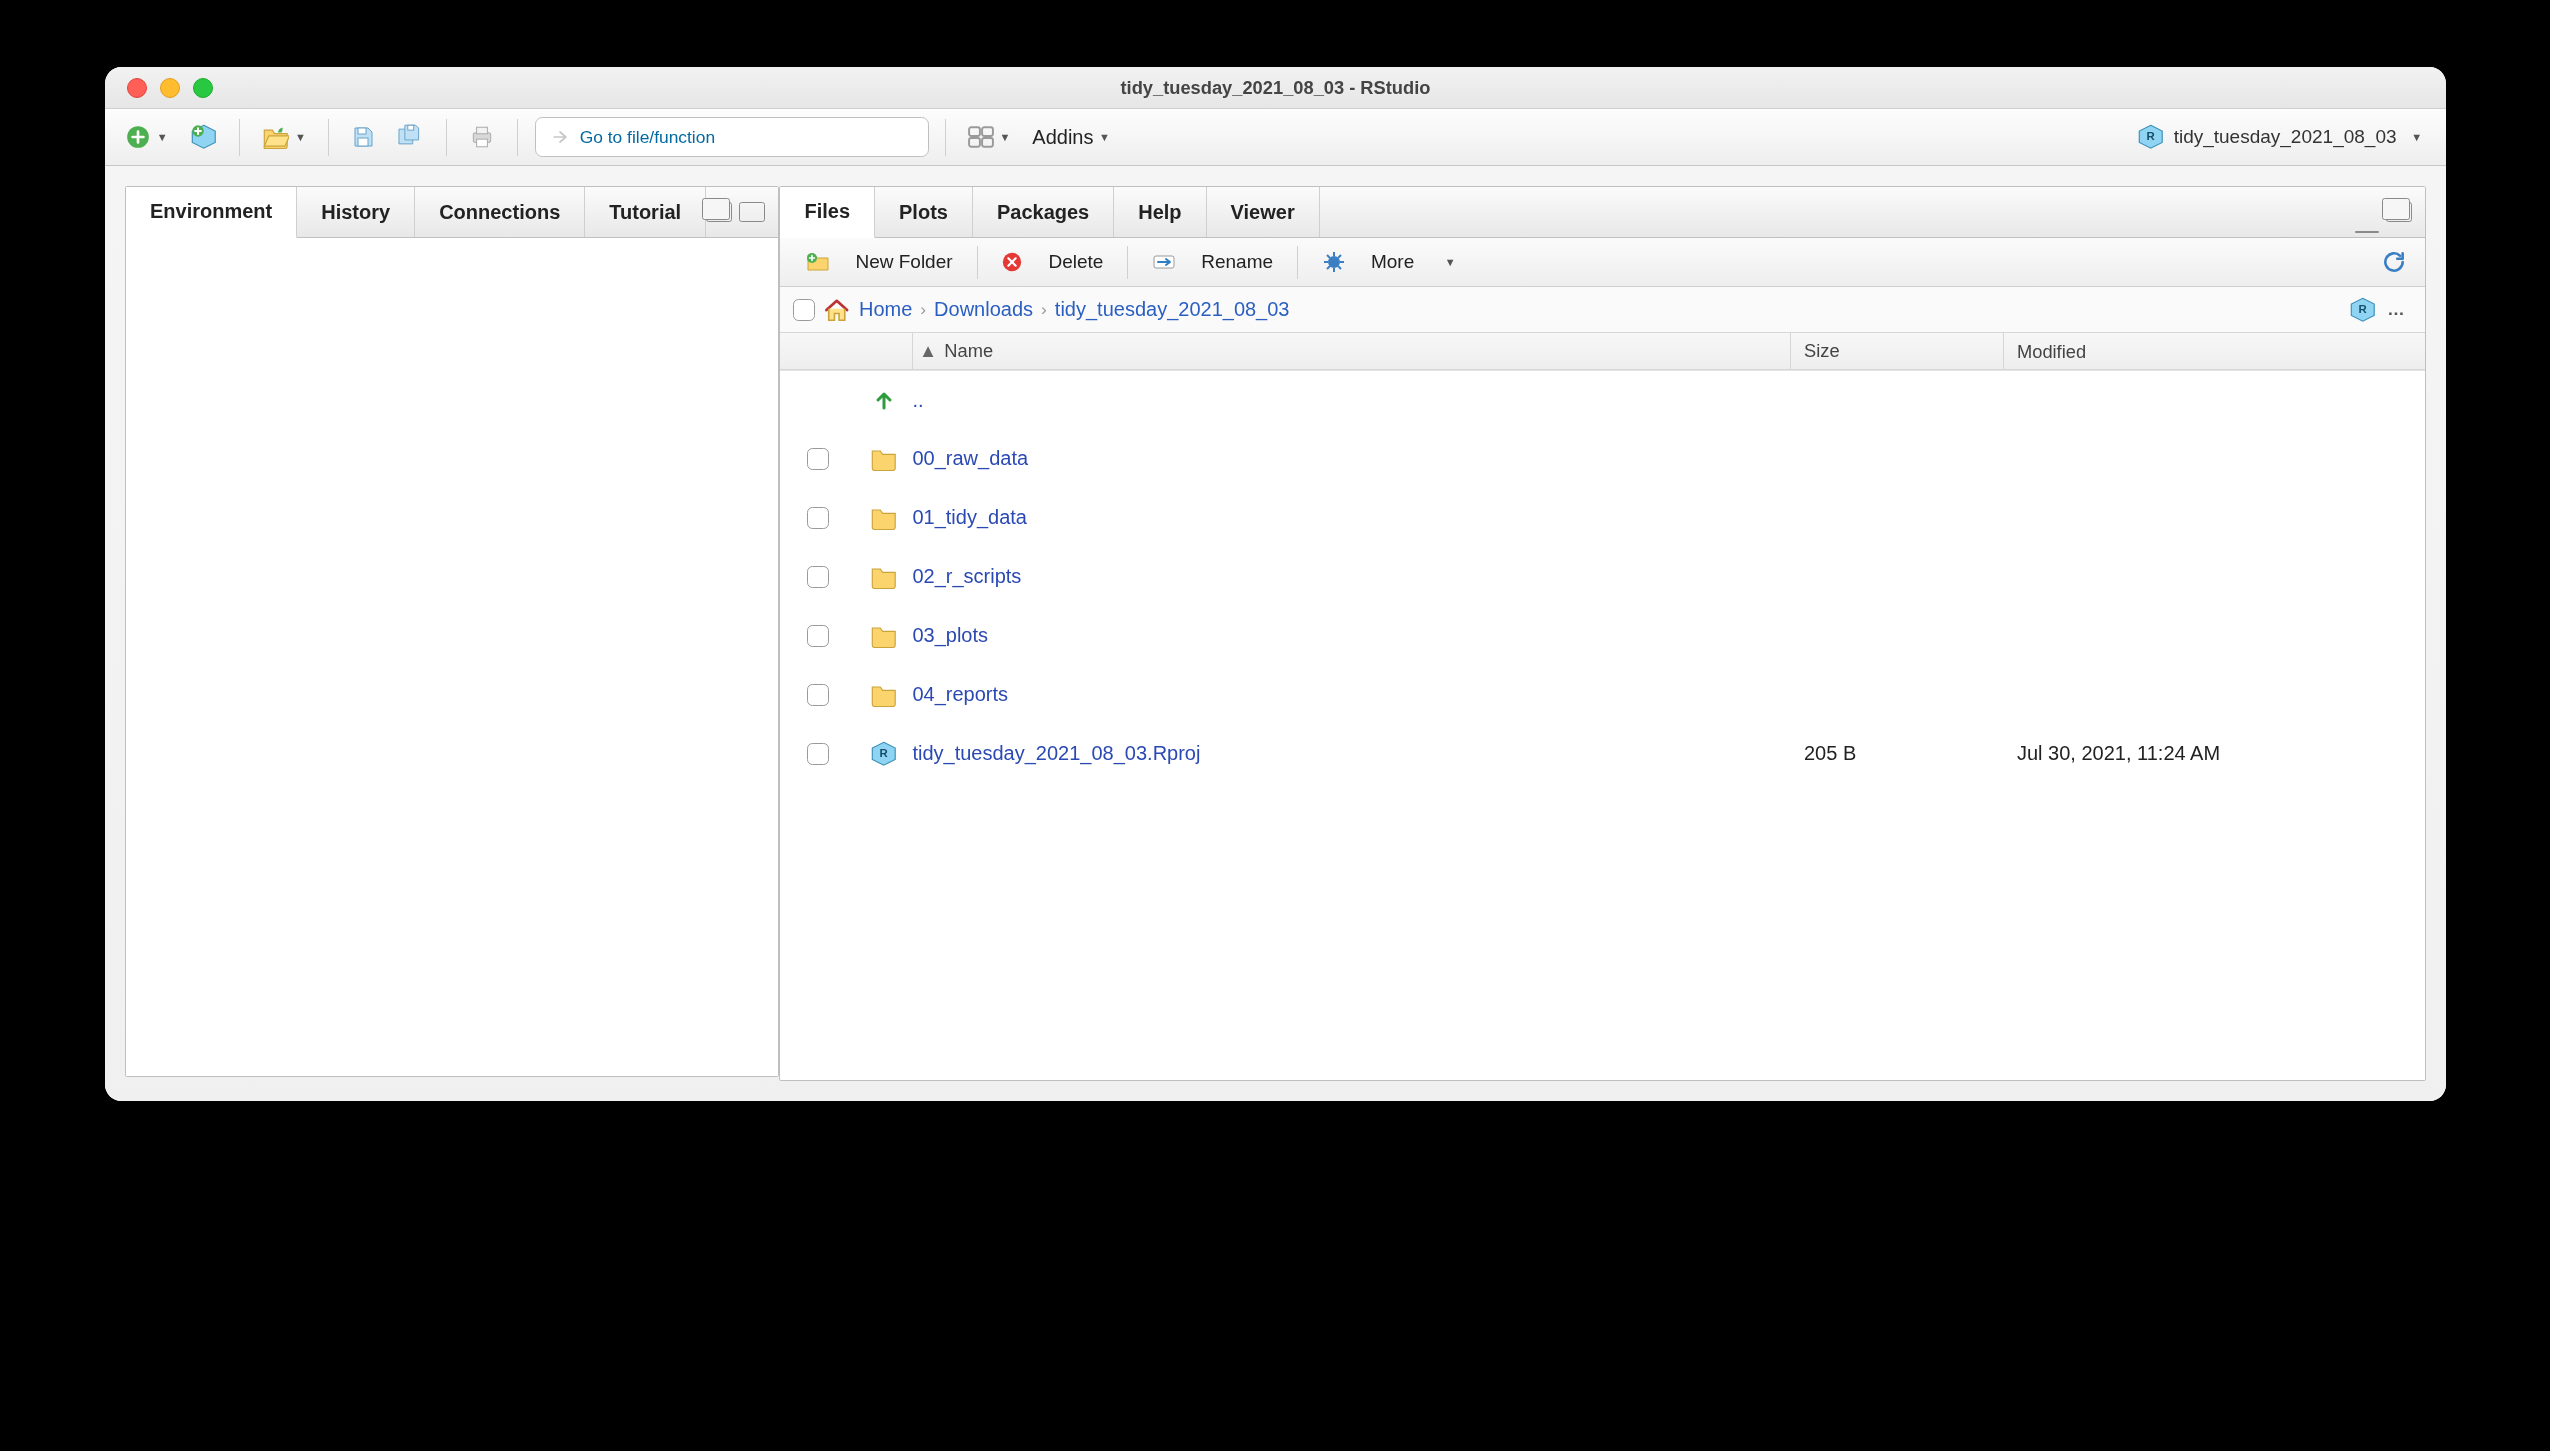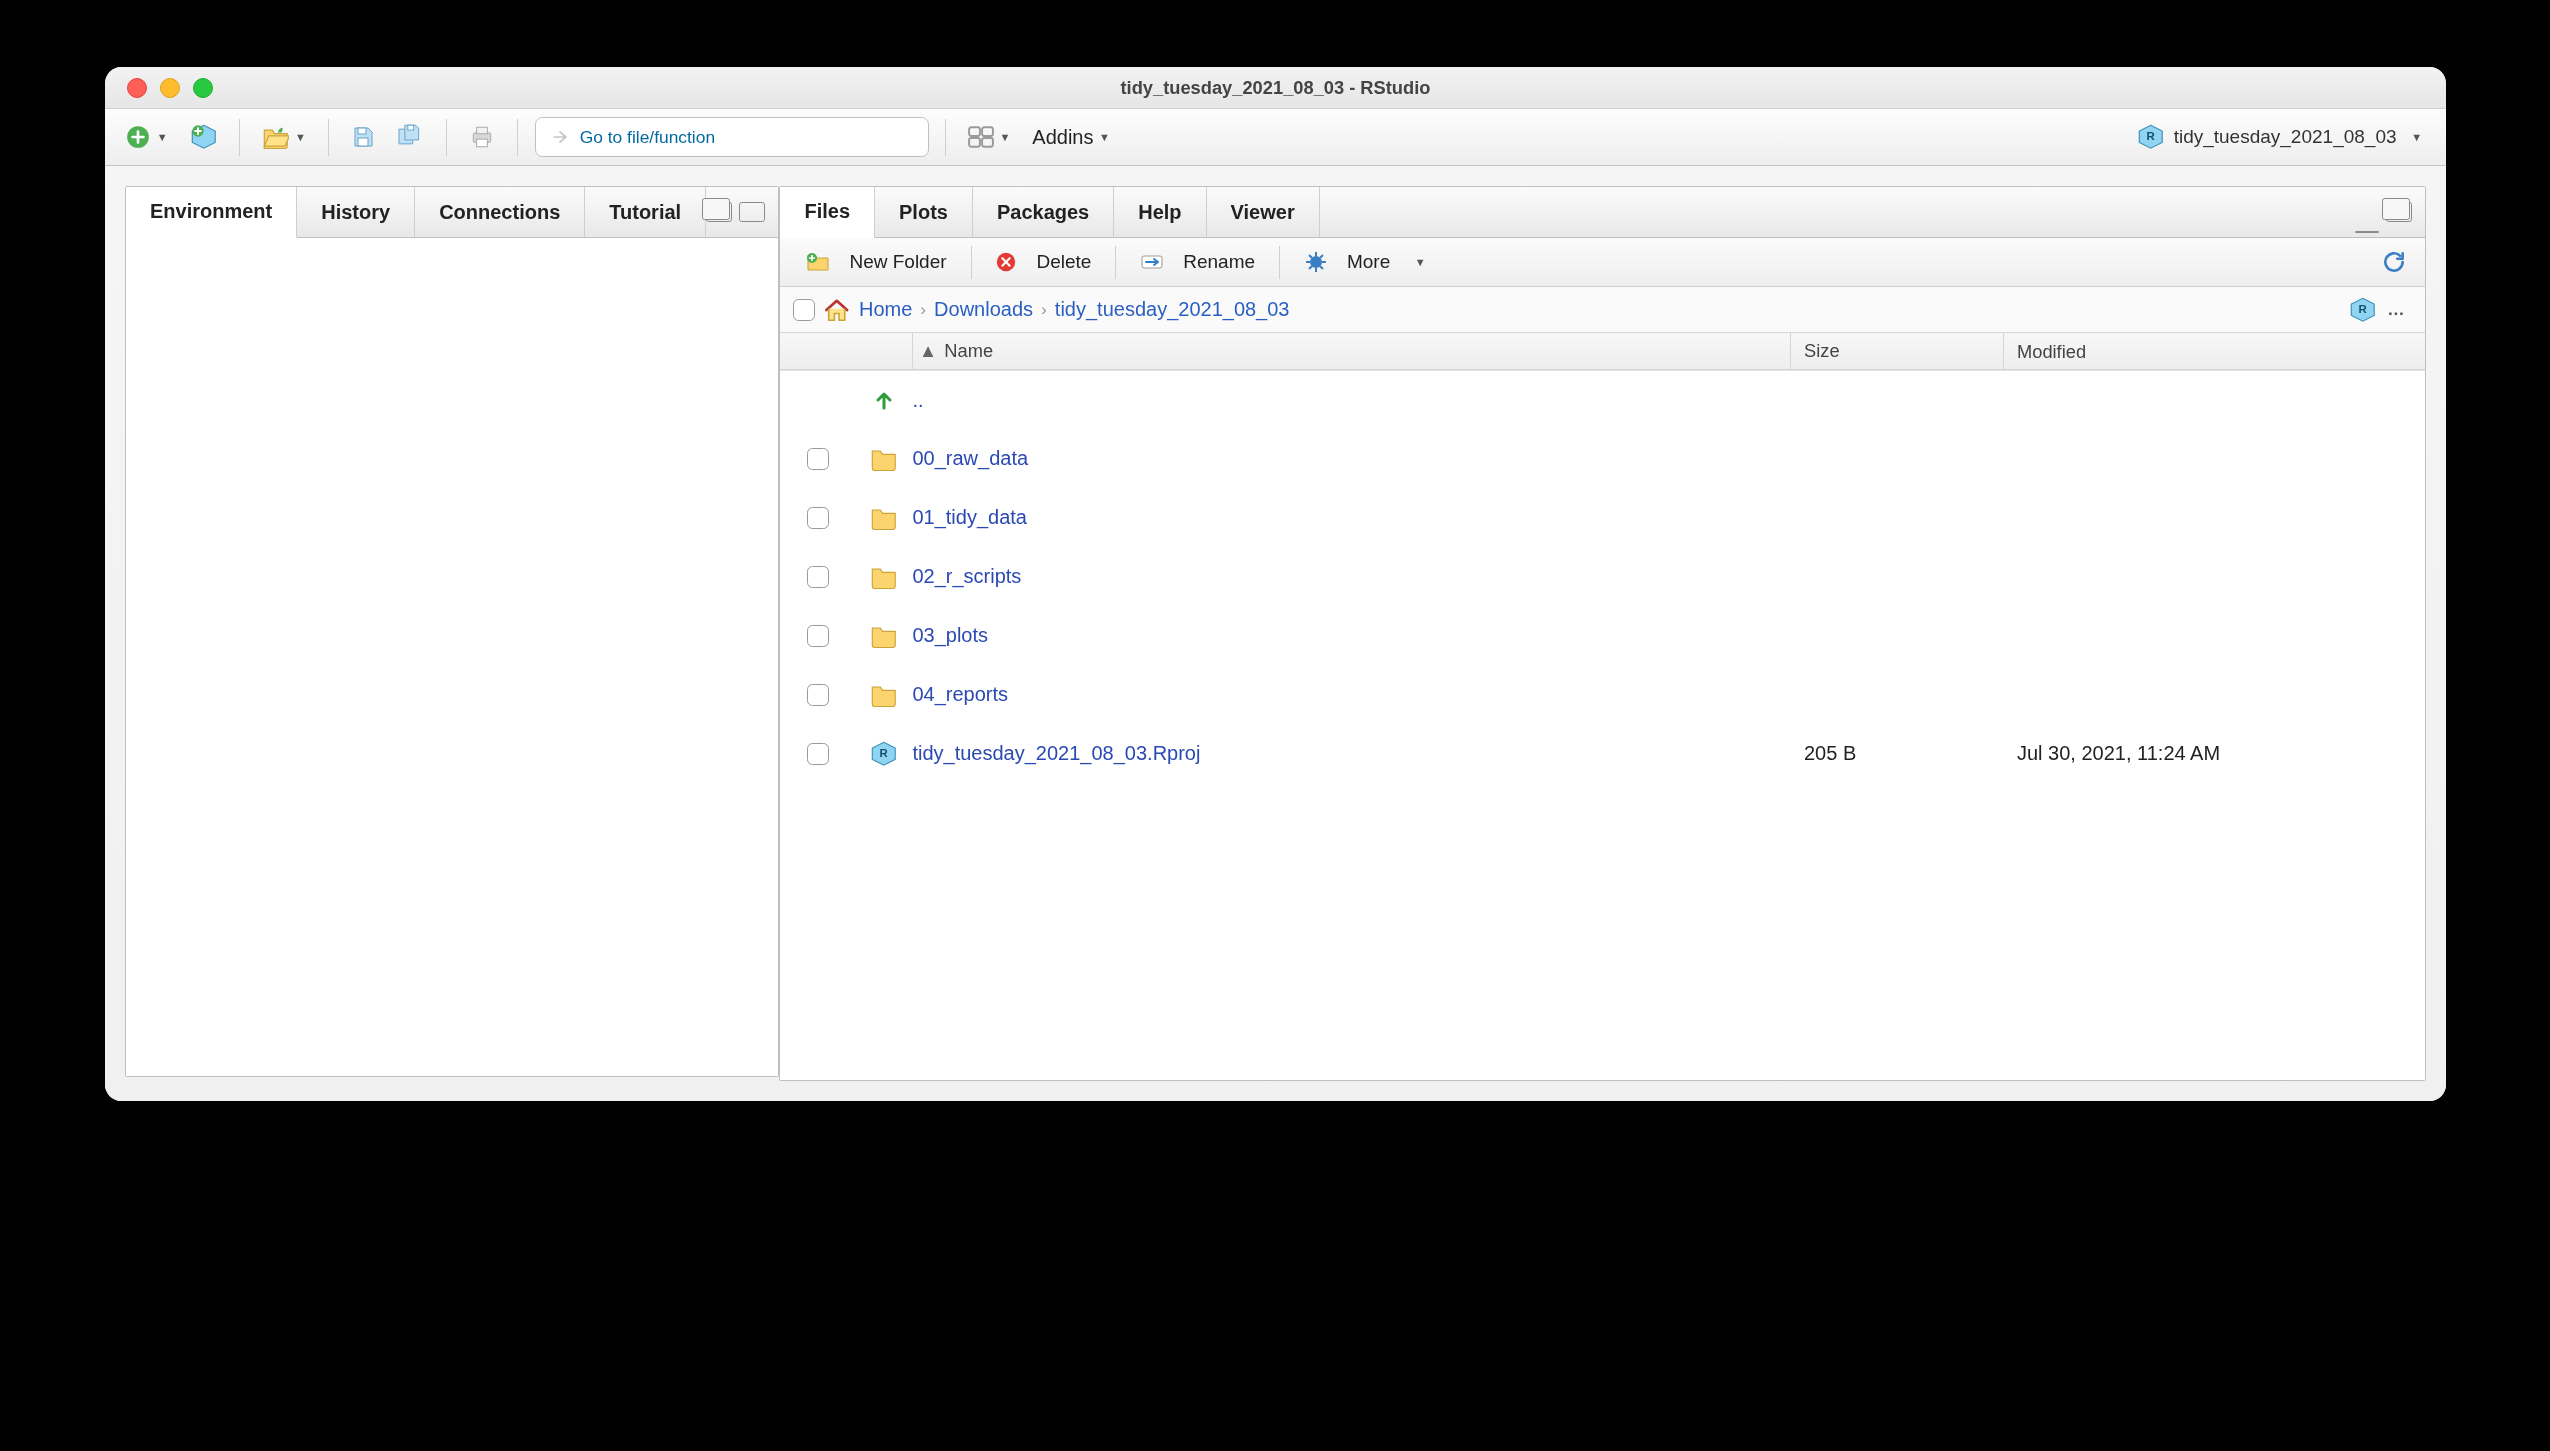--- a/index.html
+++ b/index.html
@@ -86,21 +86,21 @@
   .win-ico.stack::after { content:""; position:absolute; left:-5.5px; top:-5.5px; width:26px; height:20px; border:1.8px solid #8a8a8a; border-radius:2.7px; background:#f6f6f6; }
   .min-ico { width:24px; height:2.7px; background:#8a8a8a; border-radius:1.8px; align-self:flex-end; margin-bottom:3.7px; }
 
   .panel-env { margin-bottom:3.7px; }
   .panel-files { flex:1; }
 
   .files-toolbar {
     height:49px; background:linear-gradient(#fbfbfb,#eeeeee); border-bottom:0.9px solid #cfcfcf;
     display:flex; align-items:center; padding:0 13px; gap:7.3px;
   }
-  .fbtn { display:flex; align-items:center; gap:19px; padding:0 13px; height:38px; cursor:pointer; border-radius:3.7px; font-size:19px; color:#222; }
+  .fbtn { display:flex; align-items:center; gap:25px; padding:0 13px; height:38px; cursor:pointer; border-radius:3.7px; font-size:19px; color:#222; }
   .vdiv { width:0.9px; height:33px; background:#d0d0d0; margin:0 3.7px; }
 
   .breadcrumb {
     height:46px; display:flex; align-items:center; padding:0 13px; gap:8px;
     border-bottom:0.9px solid #d6d6d6; background:#fafafa;
   }
   .bc-check { width:22px; height:22px; border:1.8px solid #9a9a9a; border-radius:5.5px; background:#fff; }
   .bc-link { color:#2a5fc1; font-size:20px; cursor:pointer; }
   .bc-sep { color:#9a9a9a; }
   .bc-tail { margin-left:auto; display:flex; align-items:center; gap:11px; padding-right:5.5px; }

